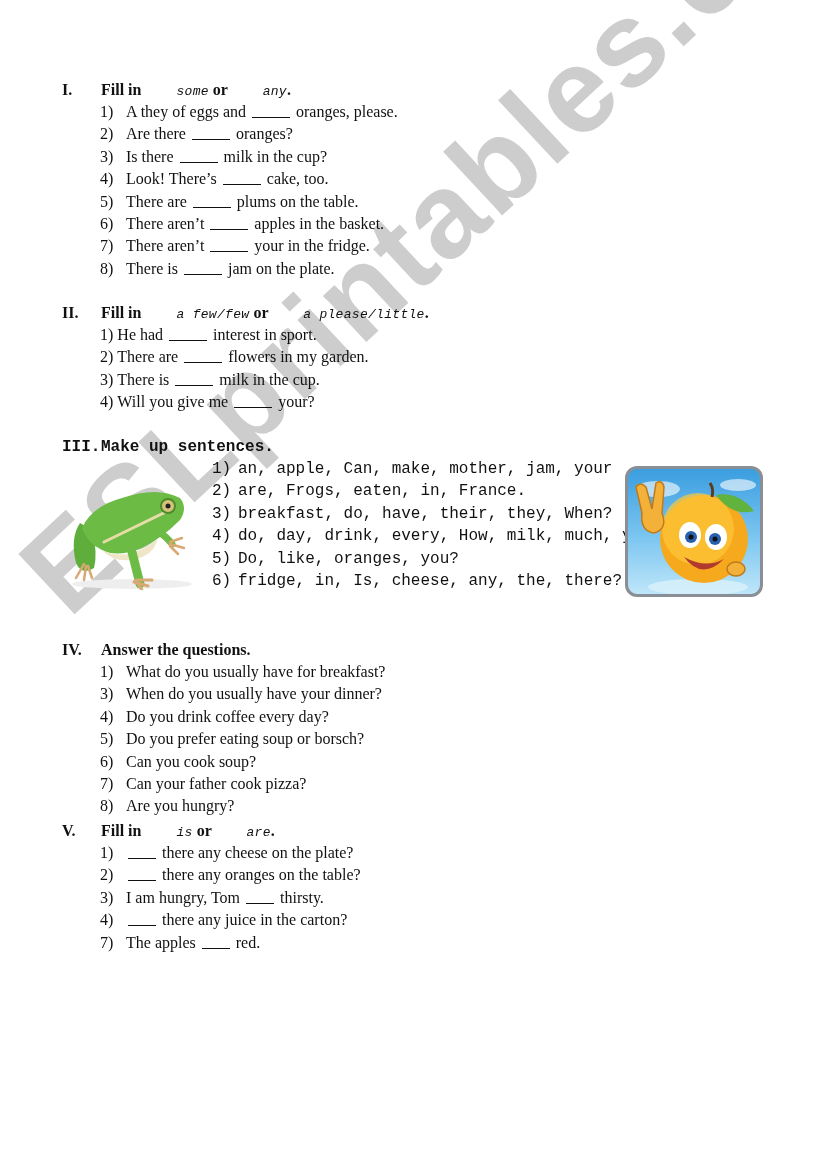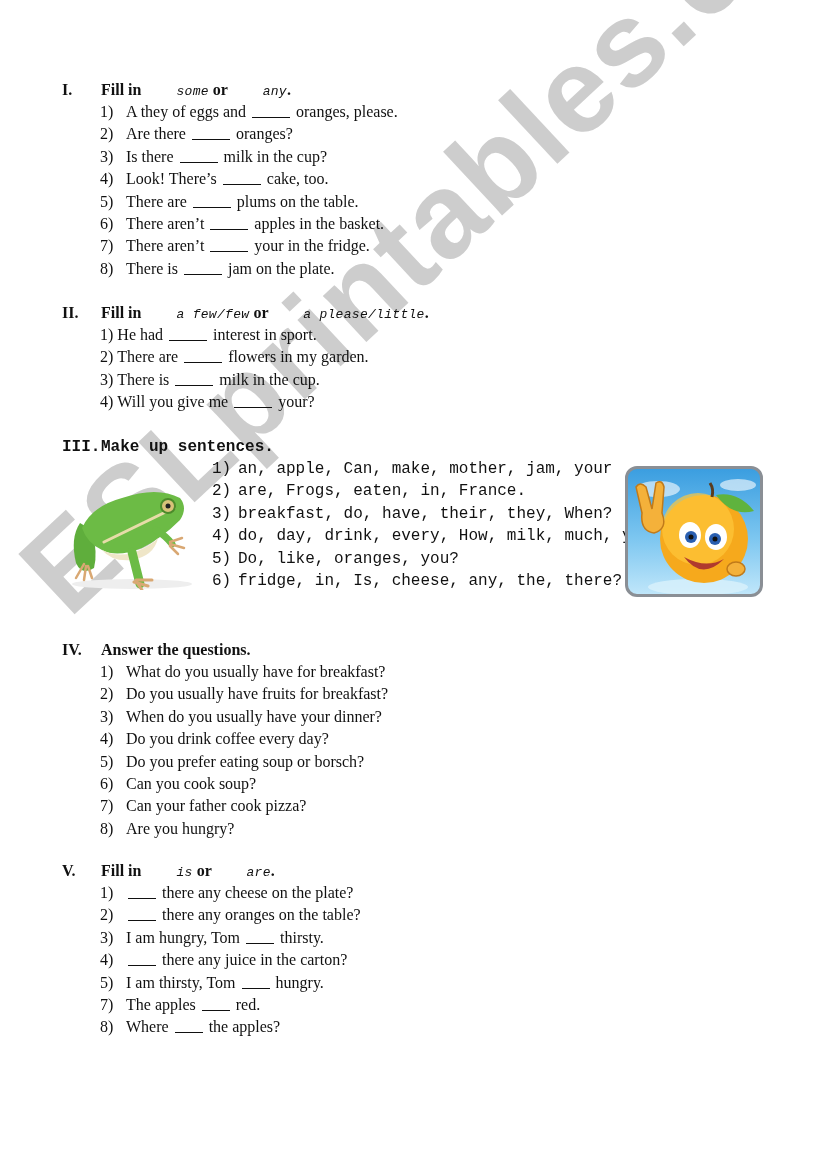--- a/index.html
+++ b/index.html
@@ -124,38 +124,35 @@
       <ellipse cx="108" cy="100" rx="9" ry="7" fill="#f4b13a" stroke="#c07a1a" stroke-width="1.5"></ellipse>
     </svg>
   </div>
 
   <div class="section" id="s4" style="top:639px;">
     <div class="heading">
       <span class="roman">IV.</span><span>Answer the questions.</span>
     </div>
     <ul class="items">
       <li><span class="num">1)</span><span>What do you usually have for breakfast?</span></li>
-      <li><span class="num">2)</span><span>Do you usually have fruits for breakfast?</span></li>
       <li><span class="num">3)</span><span>When do you usually have your dinner?</span></li>
       <li><span class="num">4)</span><span>Do you drink coffee every day?</span></li>
       <li><span class="num">5)</span><span>Do you prefer eating soup or borsch?</span></li>
       <li><span class="num">6)</span><span>Can you cook soup?</span></li>
       <li><span class="num">7)</span><span>Can your father cook pizza?</span></li>
       <li><span class="num">8)</span><span>Are you hungry?</span></li>
     </ul>
   </div>
 
-  <div class="section" id="s5" style="top:860px;">
+  <div class="section" id="s5" style="top:820px;">
     <div class="heading">
       <span class="roman">V.</span><span>Fill in</span> <em>is</em> <span>or</span> <em>are</em><span>.</span>
     </div>
     <ul class="items">
       <li><span class="num">1)</span><span class="blank b3"></span> <span>there any cheese on the plate?</span></li>
       <li><span class="num">2)</span><span class="blank b3"></span> <span>there any oranges on the table?</span></li>
       <li><span class="num">3)</span><span>I am hungry, Tom</span> <span class="blank b3"></span> <span>thirsty.</span></li>
       <li><span class="num">4)</span><span class="blank b3"></span> <span>there any juice in the carton?</span></li>
-      <li><span class="num">5)</span><span>I am thirsty, Tom</span> <span class="blank b3"></span> <span>hungry.</span></li>
       <li><span class="num">7)</span><span>The apples</span> <span class="blank b3"></span> <span>red.</span></li>
-      <li><span class="num">8)</span><span>Where</span> <span class="blank b3"></span> <span>the apples?</span></li>
     </ul>
   </div>
 
 </div>
 
 </body></html>

